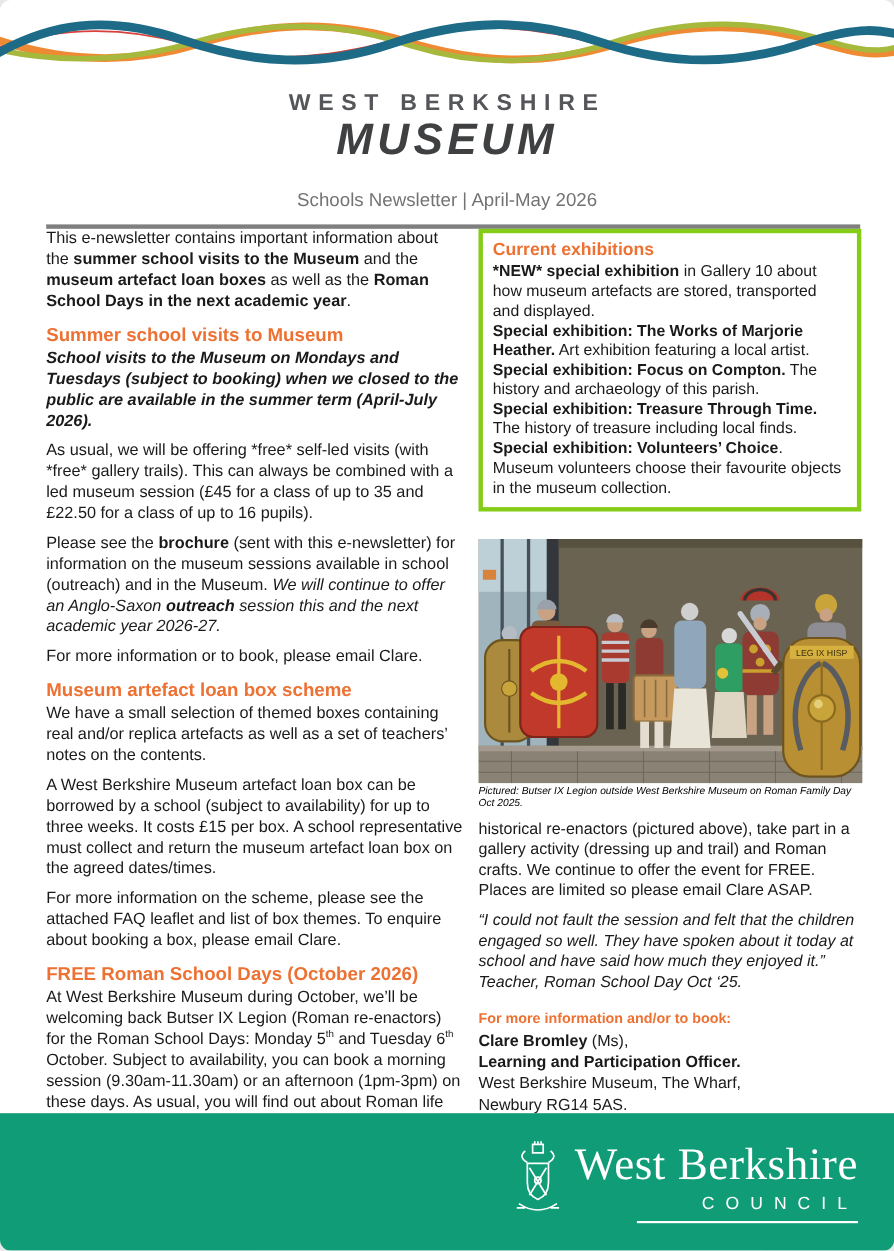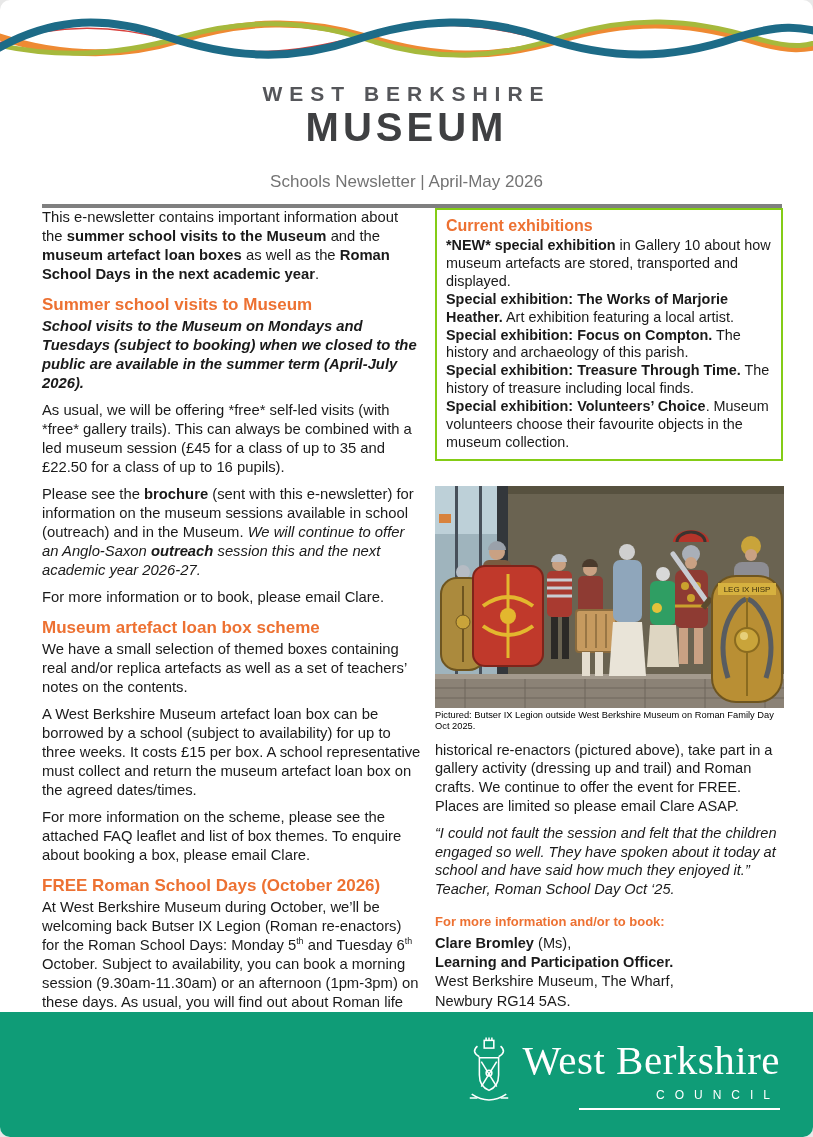--- a/index.html
+++ b/index.html
@@ -1,50 +1,50 @@
 <!DOCTYPE html>
 <html><head>
 <meta charset="utf-8">
 <style>
   html,body{margin:0;padding:0;background:#e8e8e8;}
   .page{position:relative;width:813px;height:1137px;background:#fff;overflow:hidden;
         font-family:"Liberation Sans", sans-serif;color:#1a1a1a;margin:0 auto;border-radius:10px;}
   .waves{display:block;width:813px;height:56px;margin-top:8px;}
   .brand{text-align:center;margin-top:18px;}
   .brand-top{font-size:21px;letter-spacing:7px;color:#55565a;font-weight:600;}
-  .brand-main{font-size:40px;letter-spacing:4px;color:#3f4042;font-weight:700;line-height:1.05;}
+  .brand-main{font-size:40px;letter-spacing:4px;color:#3f4042;font-weight:700;line-height:1.05;font-style:italic;}
   .subtitle{text-align:center;color:#737373;font-size:17px;margin-top:24px;}
   .rule{height:4px;background:#7f7f7f;margin:12px 31px 0 42px;}
   .cols{display:flex;gap:13px;padding:0 30px 0 42px;box-sizing:border-box;}
   .col-left{width:380px;flex:none;font-size:14.8px;line-height:19px;}
   .col-right{flex:1;min-width:0;font-size:14.6px;line-height:18.6px;}
   .col-left p{margin:0 0 8px;}
   .h-orange{color:#ed7132;font-weight:bold;font-size:17px;line-height:21px;margin:10px 0 2px;}
-  .exh-box{border:2px solid #84cc16;padding:5px 9px 7px;font-size:14.4px;line-height:17.9px;}
+  .exh-box{border:4px solid #84cc16;padding:5px 9px 7px;font-size:14.4px;line-height:17.9px;}
   .exh-box .h-orange{margin:0 0 1px;font-size:16px;}
   .box-line{display:block;}
   .b{font-weight:bold;}
   .i{font-style:italic;}
   sup{font-size:60%;line-height:0;}
   a.link{color:#0563c1;text-decoration:underline;cursor:pointer;}
   .photo-wrap{margin-top:25px;}
   .photo-wrap svg{display:block;width:349px;height:222px;}
-  .caption{font-size:9.3px;line-height:11px;margin-top:2px;color:#000;}
+  .caption{font-size:9.3px;font-style:italic;line-height:11px;margin-top:2px;color:#000;}
   .col-right p{margin:9px 0 0;}
   .quote{margin-top:12px;}
   .contact-h{margin-top:12px;font-size:13px;}
   .contact-line{line-height:19.4px;}
   .footer{position:absolute;left:0;bottom:0;width:813px;height:125px;background:#0f9c77;
           display:flex;align-items:center;justify-content:flex-end;
           padding-right:33px;box-sizing:border-box;}
   .f-logo{display:flex;align-items:center;gap:8px;}
   .f-crest{width:50px;height:78px;}
   .f-text{display:flex;flex-direction:column;align-items:flex-end;color:#fff;}
   .f-name{font-family:"Liberation Serif", serif;font-size:41px;letter-spacing:0.5px;line-height:1;}
-  .f-council{font-size:12px;letter-spacing:10px;margin-top:7px;font-family:"Liberation Sans",sans-serif;}
+  .f-council{font-size:16px;letter-spacing:10px;margin-top:7px;font-family:"Liberation Sans",sans-serif;}
   .f-underline{width:78%;height:2px;background:#fff;margin-top:6px;}
 </style>
 </head>
 <body>
 
 <div class="page">
 
   <svg class="waves" viewBox="0 0 813 56" aria-hidden="true">
     <path d="M-15 40 C45 16, 105 14, 170 32 C235 50, 295 46, 360 28 C425 12, 485 14, 550 34 C615 52, 675 48, 740 28 C785 16, 805 20, 828 28" stroke="#d8403c" stroke-width="1.6" fill="none"></path>
     <path d="M-15 24 C50 48, 115 52, 180 32 C245 12, 305 10, 370 30 C435 50, 495 52, 560 32 C625 12, 685 12, 750 32 C790 44, 805 42, 828 36" stroke="#ee8a33" stroke-width="7" fill="none"></path>

